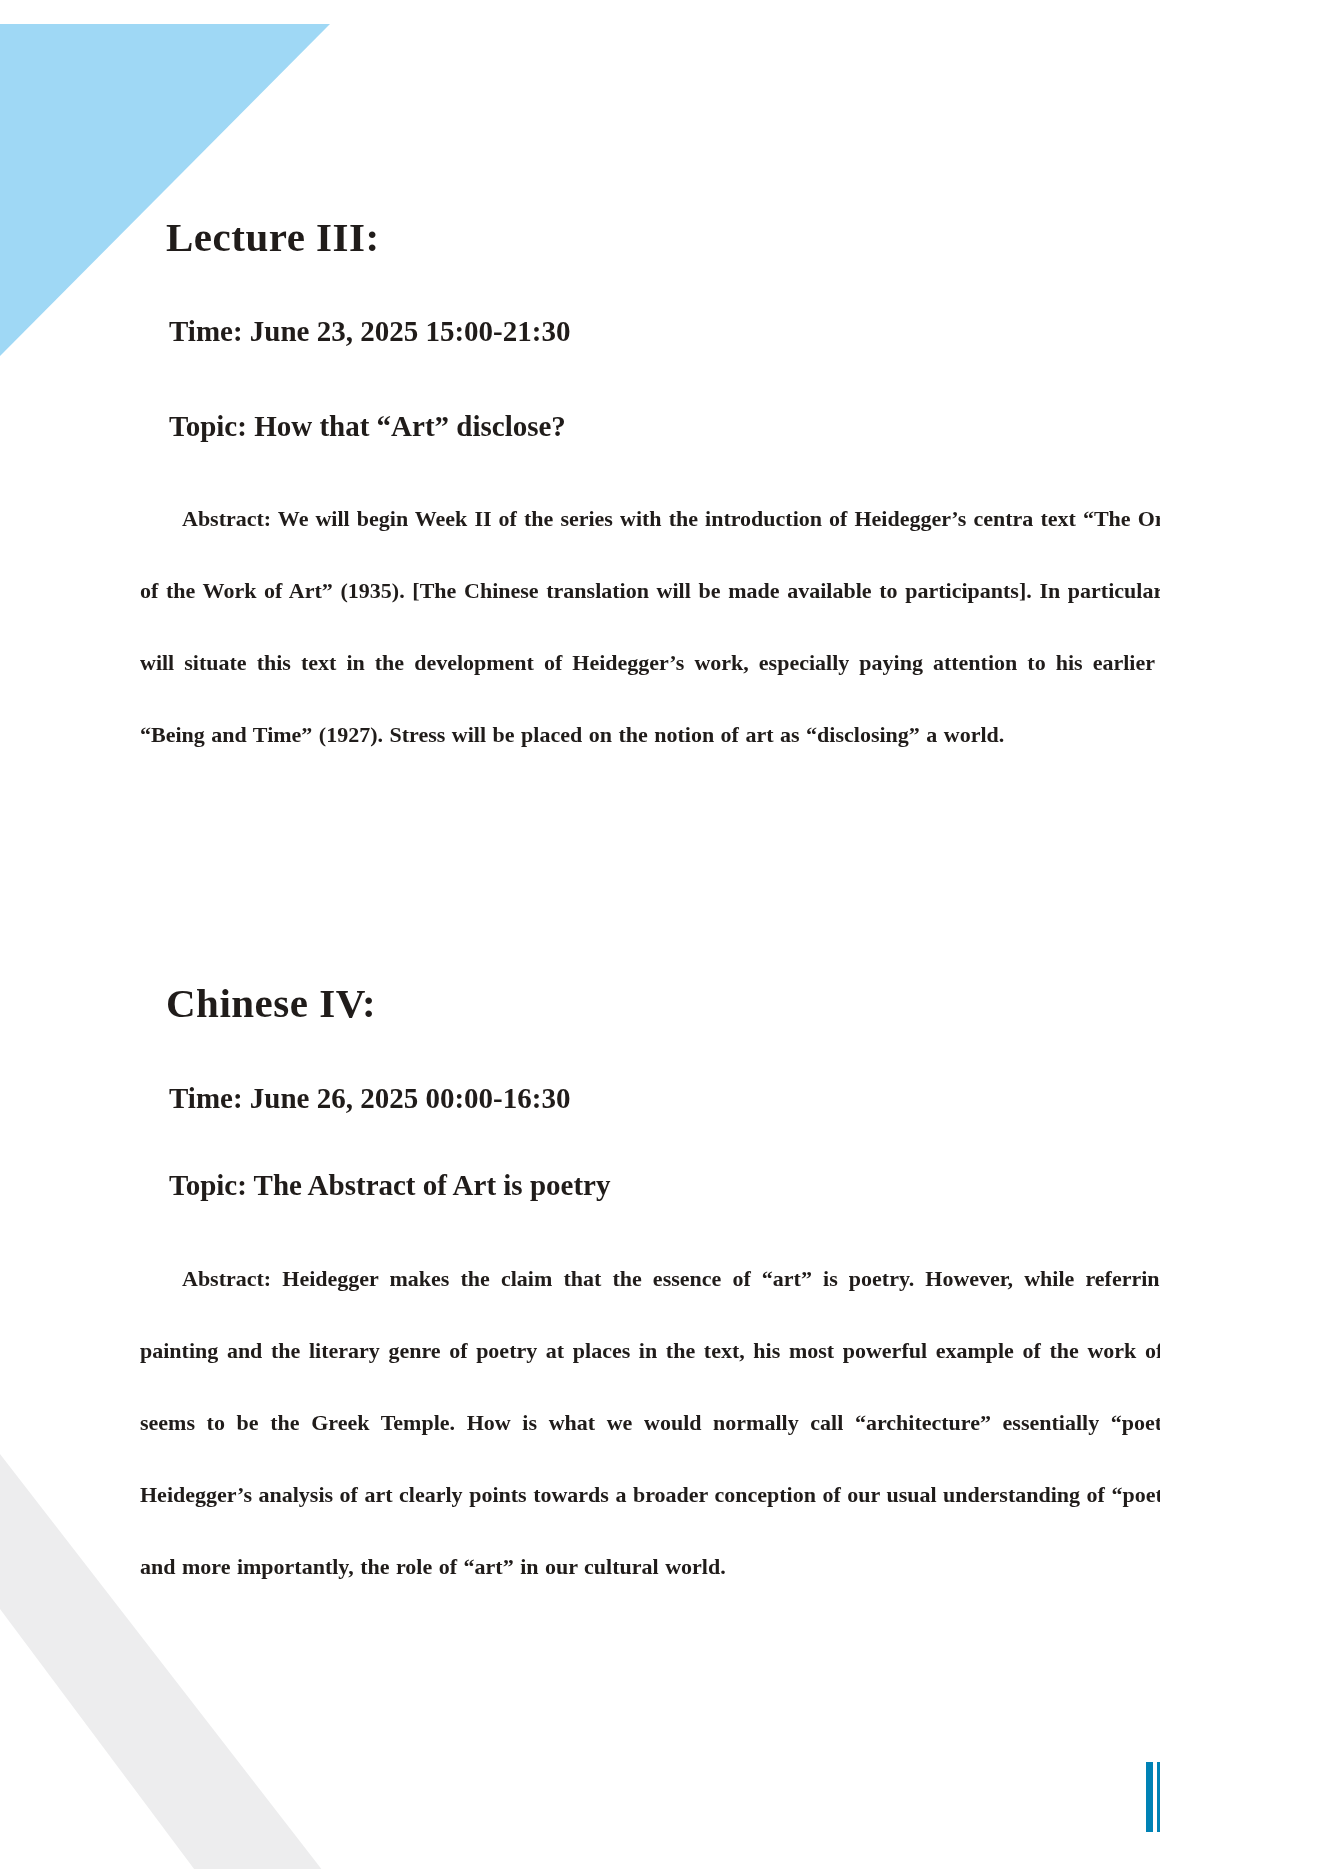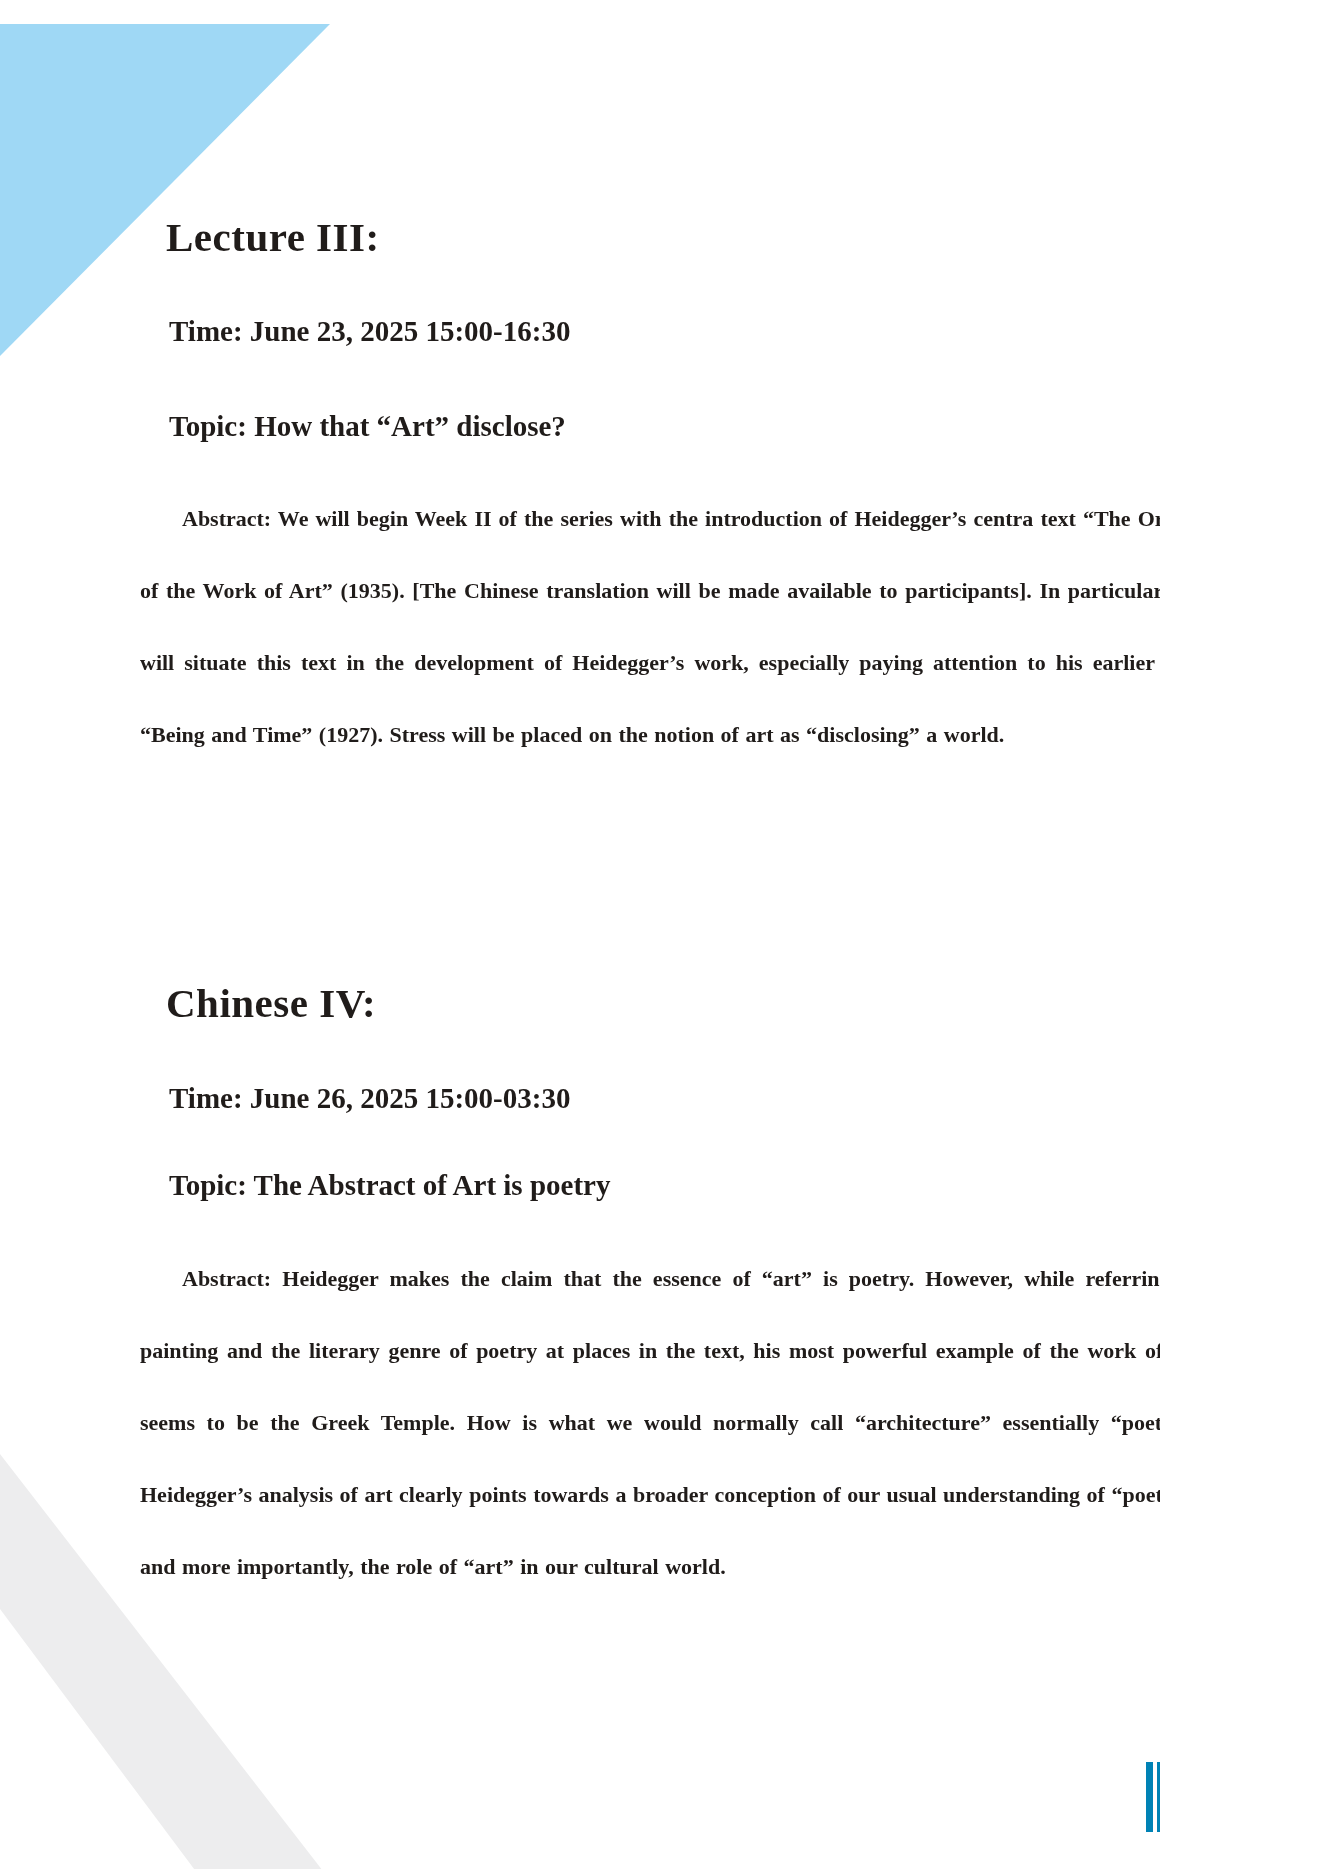--- a/index.html
+++ b/index.html
@@ -77,28 +77,28 @@
 </head>
 <body>
 
 <div class="page">
 
   <div class="tri-top-left"></div>
   <div class="stripe-bottom-left"></div>
 
   <section>
     <h1 class="abs lecture-title title-1">Lecture III:</h1>
-    <p class="abs meta time-1">Time: June 23, 2025 15:00-16:30</p>
+    <p class="abs meta time-1">Time: June 23, 2025 15:00-21:30</p>
     <p class="abs meta topic-1">Topic: How that “Art” disclose?</p>
     <p class="abs abstract abstract-1">Abstract: We will begin Week II of the series with the introduction of Heidegger’s centra text “The Origin of the Work of Art” (1935). [The Chinese translation will be made available to participants]. In particular, we will situate this text in the development of Heidegger’s work, especially paying attention to his earlier text “Being and Time” (1927). Stress will be placed on the notion of art as “disclosing” a world.</p>
   </section>
 
   <section>
     <h1 class="abs lecture-title title-2">Chinese IV:</h1>
-    <p class="abs meta time-2">Time: June 26, 2025 15:00-03:30</p>
+    <p class="abs meta time-2">Time: June 26, 2025 00:00-16:30</p>
     <p class="abs meta topic-2">Topic: The Abstract of Art is poetry</p>
     <p class="abs abstract abstract-2">Abstract: Heidegger makes the claim that the essence of “art” is poetry. However, while referring to painting and the literary genre of poetry at places in the text, his most powerful example of the work of art seems to be the Greek Temple. How is what we would normally call “architecture” essentially “poetic”? Heidegger’s analysis of art clearly points towards a broader conception of our usual understanding of “poetry”, and more importantly, the role of “art” in our cultural world.</p>
   </section>
 
   <footer>
     <span class="footer-bar footer-bar-thin"></span>
     <span class="footer-bar footer-bar-wide"></span>
     <span class="page-number">04</span>
     <span class="footer-block"></span>
   </footer>

